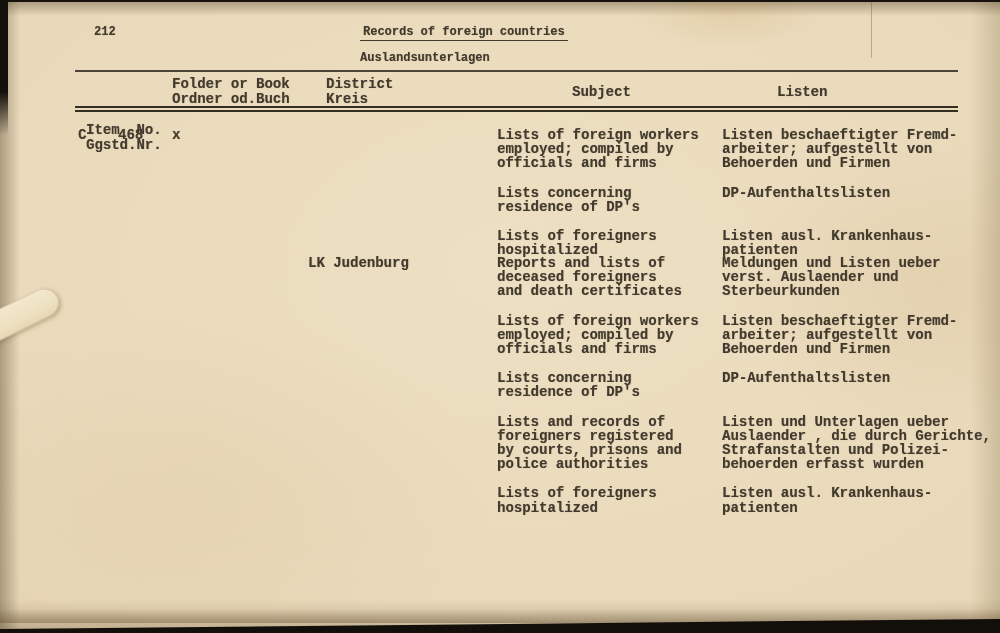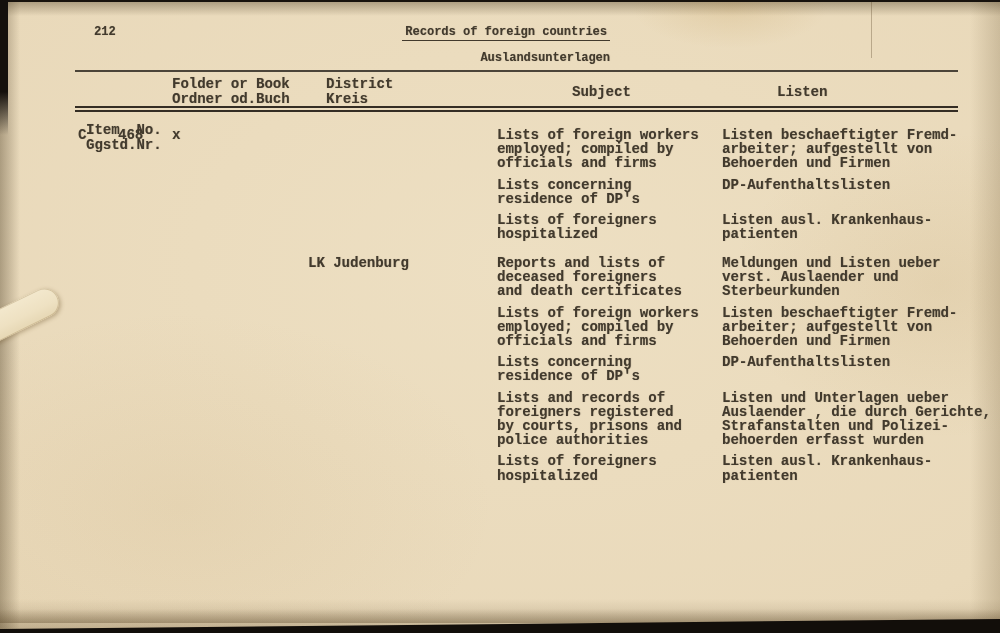--- a/index.html
+++ b/index.html
@@ -35,42 +35,42 @@
   .bookmark-strip{
     position:absolute;left:-85px;top:315px;width:150px;height:29px;border-radius:15px;
     background:linear-gradient(to bottom,#f3e8cd 0%,#eee1c2 60%,#e6d7b4 100%);
     transform:rotate(-26deg);
     box-shadow:1px 2px 4px rgba(110,85,45,0.40), inset 0 0 0 1px rgba(160,135,90,0.35);
   }
   
   .ink{color:#423a2d;text-shadow:0.4px 0.4px 0.7px rgba(66,58,45,0.45);font-weight:700;}
   .pre{white-space:pre-wrap;}
   .page-number{position:absolute;left:94px;top:25px;font-size:12px;line-height:15px;}
-  .title-block{position:absolute;left:360px;top:25px;width:250px;text-align:right;
+  .title-block{position:absolute;left:360px;top:25px;width:250px;text-align:left;
     font-size:12px;line-height:14px;}
   .title{display:inline-block;border-bottom:1.5px solid #423a2d;padding:0 3px 1px 3px;}
   .subtitle{display:block;margin-top:10px;}
   
   .rule{position:absolute;left:75px;width:883px;}
   .rule-top{top:70px;height:2px;background:#3a332a;opacity:0.9;}
   .rule-bottom{top:106px;height:6px;box-sizing:border-box;
     border-top:2px solid #342d24;border-bottom:2px solid #342d24;}
   
   .header-row{position:absolute;top:77px;left:0;width:100%;font-size:14px;line-height:14.5px;}
   .hdr{position:absolute;top:0;}
   .hdr-item{left:86px;margin-top:46px;}
   .hdr-folder{left:172px;}
   .hdr-district{left:326px;width:120px;}
   .hdr-subject{left:572px;top:8px;}
   .hdr-betreff{left:777px;top:8px;}
   
   .group{position:absolute;left:0;width:100%;font-size:14px;line-height:14.2px;}
   .cell{position:absolute;top:0;}
   .entries{position:absolute;left:497px;top:0;width:495px;display:grid;
-    grid-template-columns:225px 270px;row-gap:7px;}
+    grid-template-columns:225px 270px;row-gap:15px;}
 </style>
 </head>
 <body>
 
 <div class="page">
   <div class="paper"></div>
   <div class="bookmark-strip"></div>
   <div class="underpage-line"></div>
   <div class="edge-top"></div>
   <div class="edge-left"></div>

